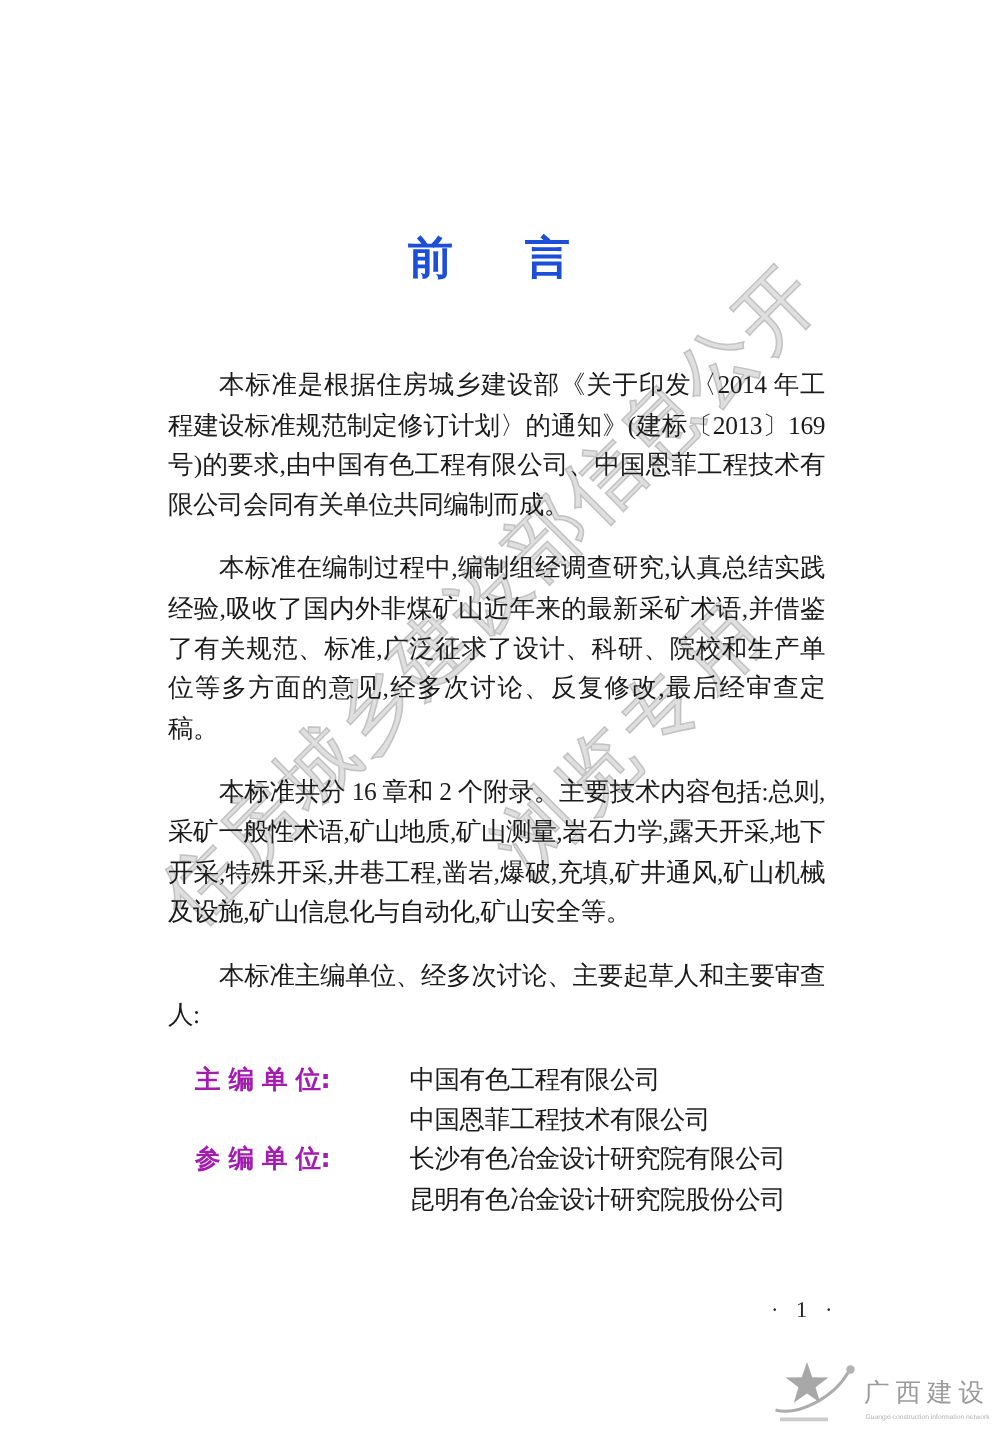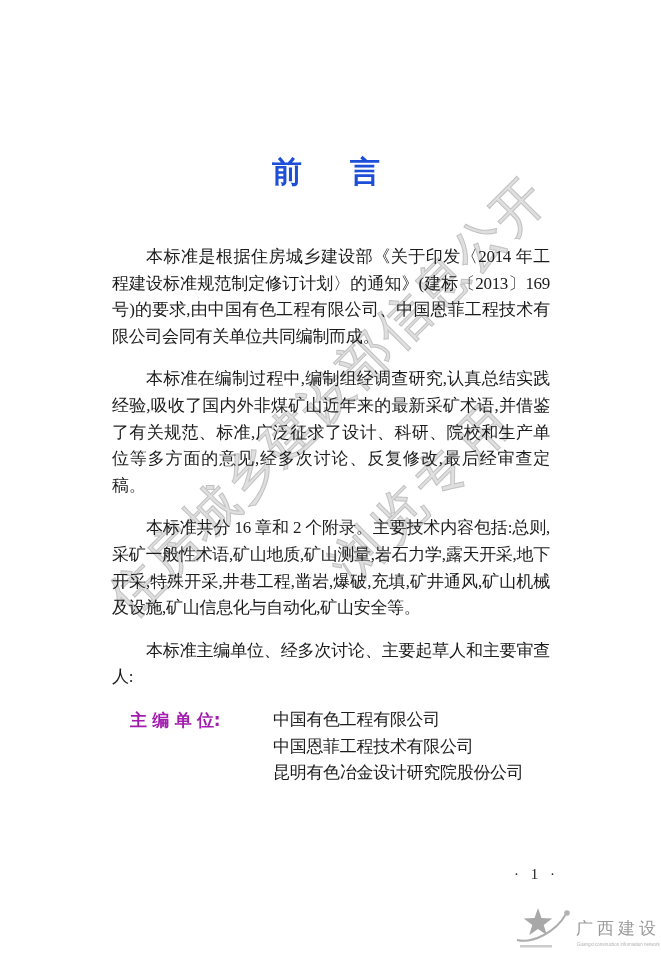--- a/index.html
+++ b/index.html
@@ -102,20 +102,24 @@
 
     <div class="ed-row">
       <span class="ed-label">主 编 单 位:</span>
       <span class="ed-text">中国有色工程有限公司</span>
     </div>
     <div class="ed-row">
       <span class="ed-label"></span>
       <span class="ed-text">中国恩菲工程技术有限公司</span>
     </div>
     <div class="ed-row">
+      <span class="ed-label">参 编 单 位:</span>
+      <span class="ed-text">长沙有色冶金设计研究院有限公司</span>
+    </div>
+    <div class="ed-row">
       <span class="ed-label"></span>
       <span class="ed-text">昆明有色冶金设计研究院股份公司</span>
     </div>
   </div>
 
   <div class="pagenum">· 1 ·</div>
 
   <div class="logo">
     <svg width="149" height="52" viewBox="0 0 149 52" xmlns="http://www.w3.org/2000/svg">
       <polygon points="26,5 29.5,15.1 40.3,15.4 31.7,21.9 34.8,32.1 26,26 17.2,32.1 20.3,21.9 11.7,15.4 22.5,15.1" fill="#a8a8a8"></polygon>

